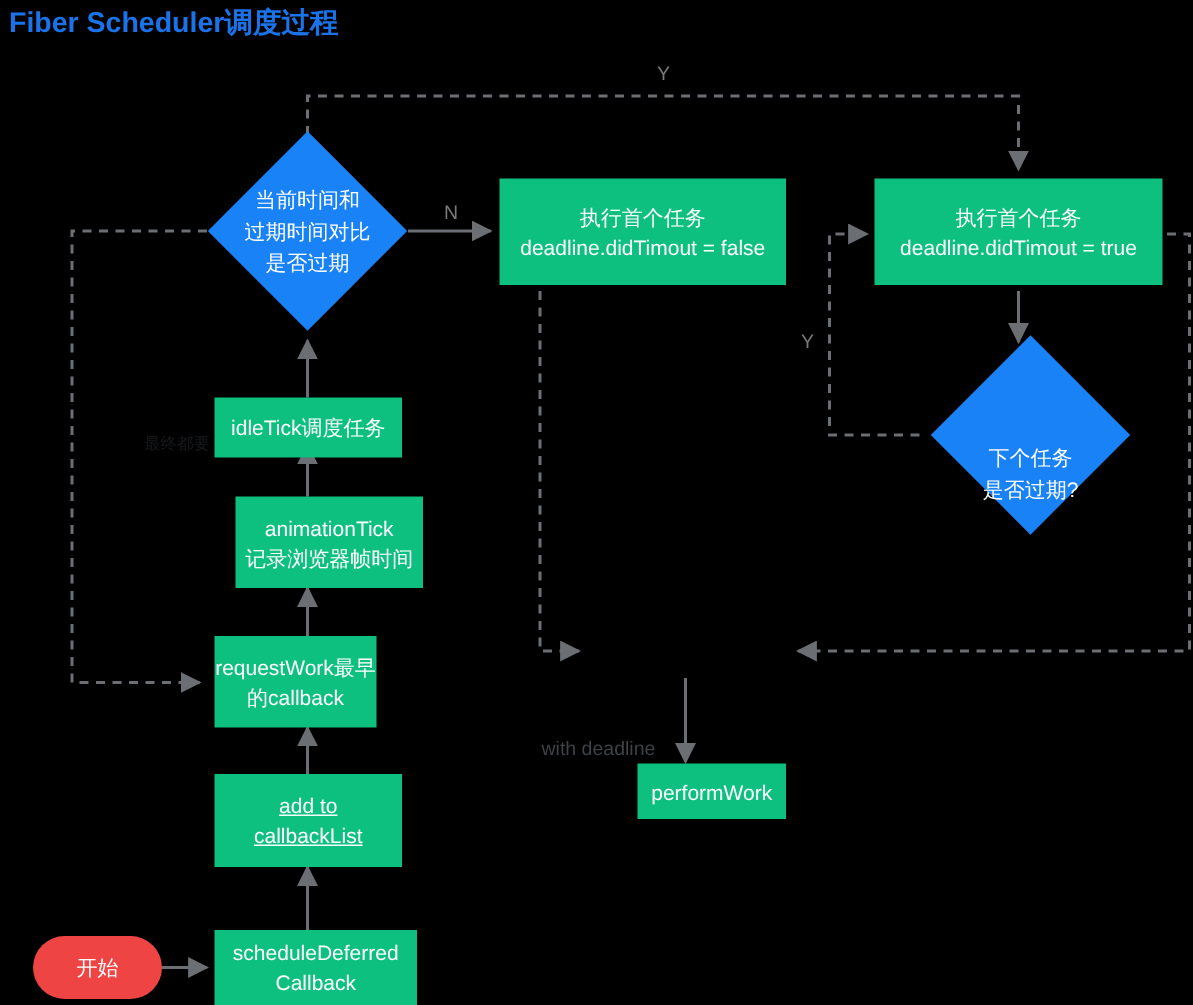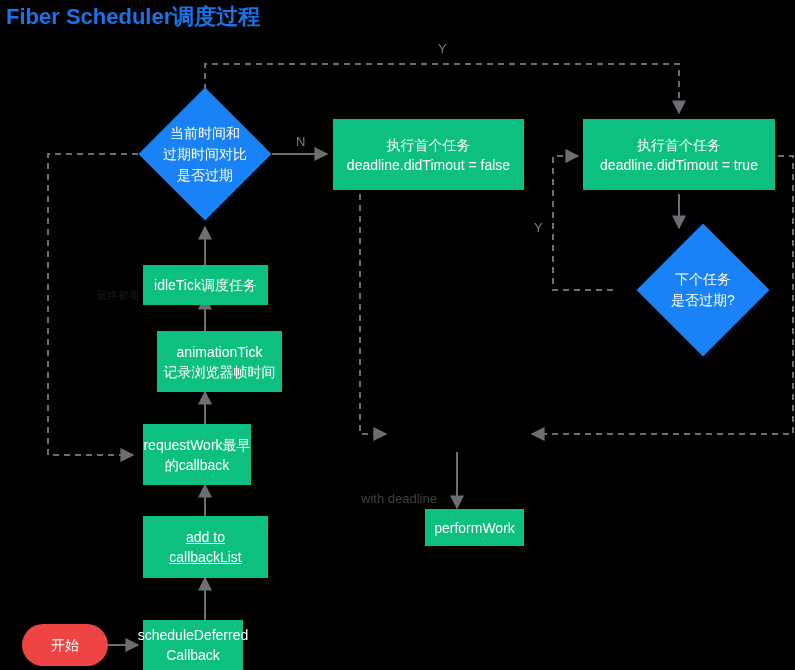--- a/index.html
+++ b/index.html
@@ -8,21 +8,21 @@
     background:#000000;
     font-family:"Liberation Sans","DejaVu Sans",sans-serif;
     overflow:hidden;
     position:relative;
   }
   #canvas{position:absolute;left:0;top:0;width:795px;height:670px;}
 
   .title{
     position:absolute;
     left:6px; top:2px;
-    font-size:22px;
+    font-size:19px;
     font-weight:bold;
     color:#1a73e8;
     letter-spacing:0px;
     white-space:nowrap;
   }
 
   .node{
     position:absolute;
     box-sizing:border-box;
     display:flex;
@@ -114,21 +114,21 @@
       <path d="M 778 156 L 793 156 L 793 434 L 532 434" marker-end="url(#arrowdash)"></path>
 
       <path d="M 138 154 L 48 154 L 48 455 L 133 455" marker-end="url(#arrowdash)"></path>
     </g>
   </svg>
 
   <div class="node pill" style="left:22px;top:624px;width:86px;height:42px;">
     <span>开始</span>
   </div>
 
-  <div class="node proc" style="left:143px;top:620px;width:100px;height:50px;text-align:center;">
+  <div class="node proc" style="left:143px;top:620px;width:135px;height:50px;text-align:center;">
     <span>scheduleDeferred
 Callback</span>
   </div>
 
   <div class="node proc" style="left:143px;top:516px;width:125px;height:62px;text-decoration:underline;">
     <span>add to
 callbackList</span>
   </div>
 
   <div class="node proc" style="left:143px;top:424px;width:108px;height:61px;">
@@ -155,21 +155,21 @@
   <div class="node proc" style="left:333px;top:119px;width:191px;height:71px;">
     <span>执行首个任务
 deadline.didTimout = false</span>
   </div>
 
   <div class="node proc" style="left:583px;top:119px;width:192px;height:71px;">
     <span>执行首个任务
 deadline.didTimout = true</span>
   </div>
 
-  <div class="node decision" style="left:656px;top:243px;width:94px;height:94px;">
+  <div class="node decision" style="left:640px;top:243px;width:94px;height:94px;align-items:flex-end;">
     <div class="dia-shape"></div>
     <div class="dia-text">下个任务
 是否过期?</div>
   </div>
 
 
   <div class="node proc" style="left:425px;top:509px;width:99px;height:37px;">
     <span>performWork</span>
   </div>
 

